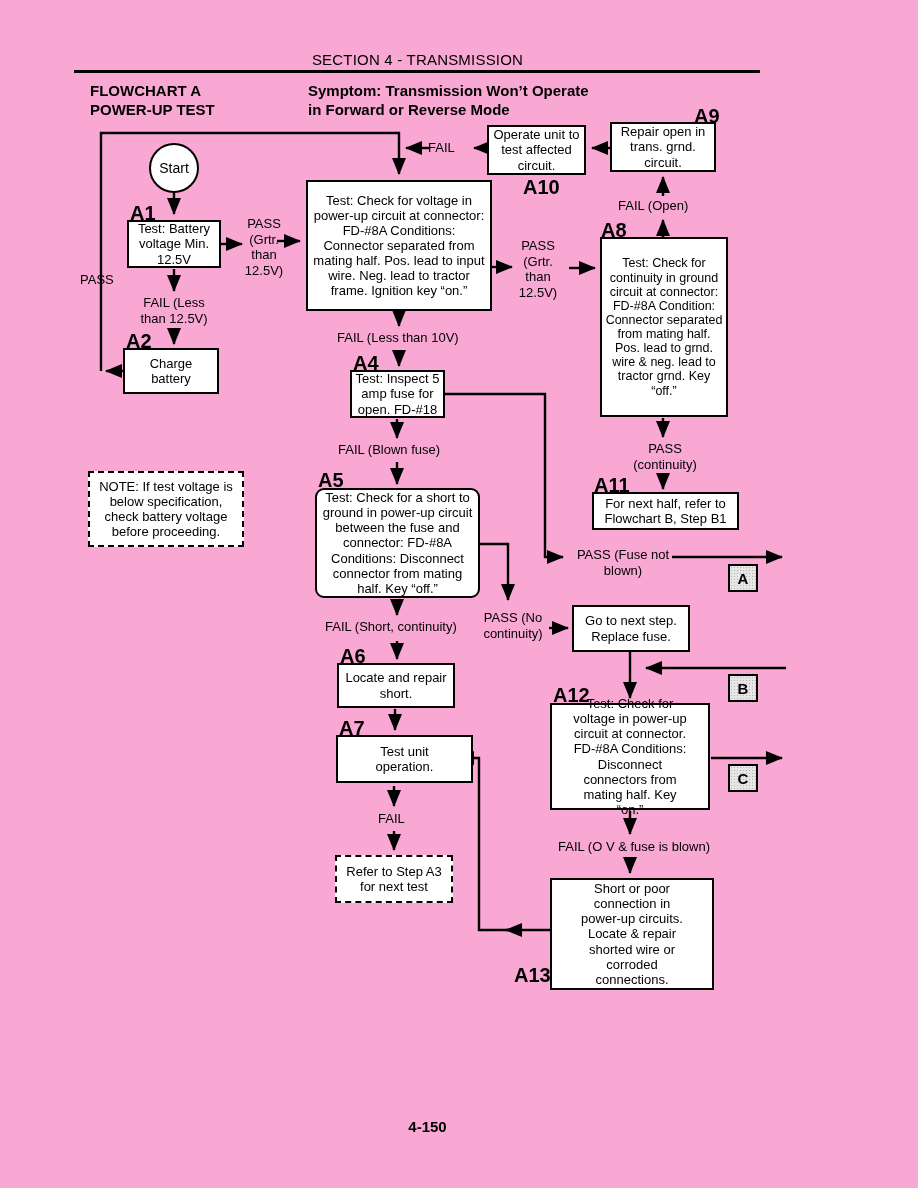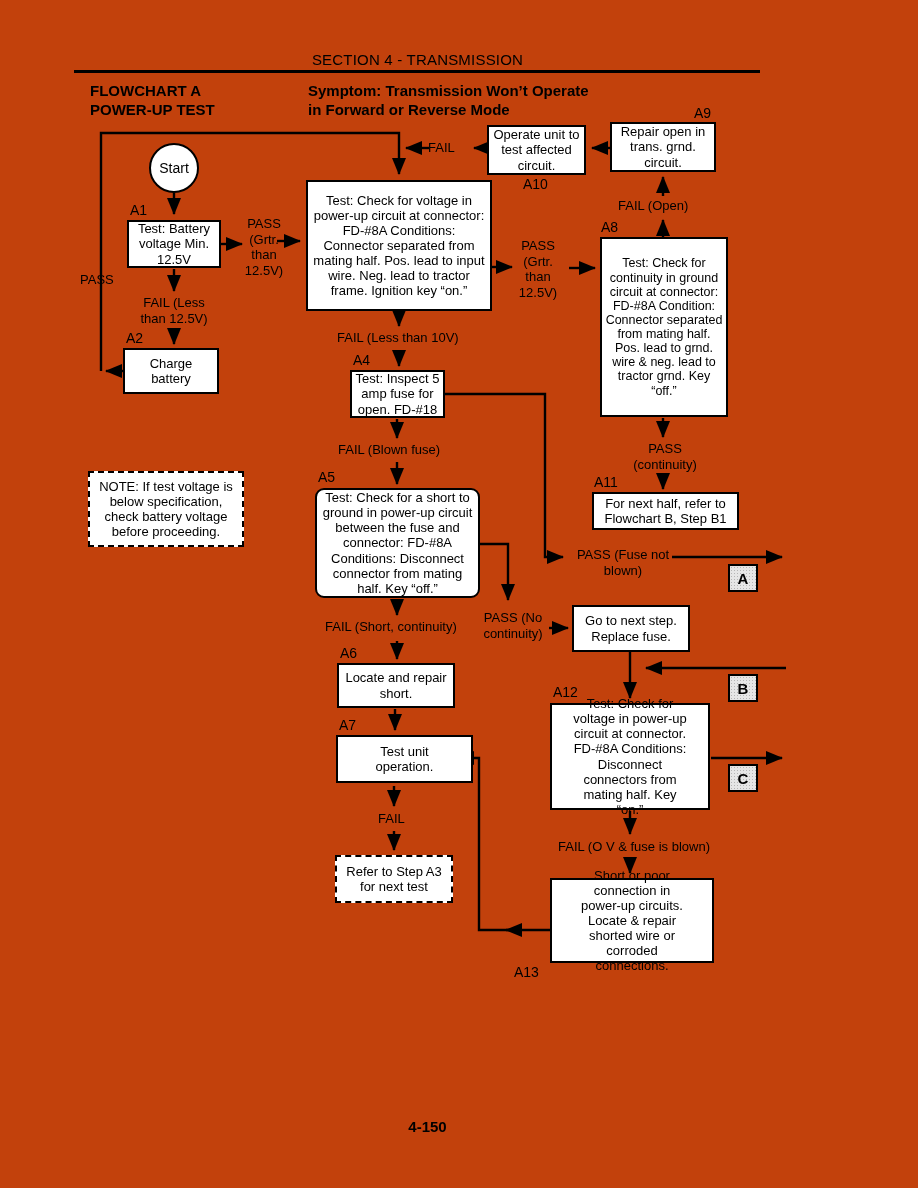--- a/index.html
+++ b/index.html
@@ -1,26 +1,26 @@
 <!DOCTYPE html>
 <html><head>
 <meta charset="utf-8">
 <style>
   html,body{margin:0;padding:0;background:#ffffff;}
-  .page{position:relative;width:918px;height:1188px;background:#c2410c;
+  .page{position:relative;width:918px;height:1188px;background:#f9a8d4;
         font-family:"Liberation Sans", sans-serif;color:#000;overflow:hidden;}
   .abs{position:absolute;}
   .hdr{font-size:15px;letter-spacing:.2px;text-align:center;}
   .rule{position:absolute;background:#000;}
   .title{font-size:15px;font-weight:bold;line-height:1.28;}
   .box{position:absolute;border:2.3px solid #000;background:#fff;
        display:flex;align-items:center;justify-content:center;
        text-align:center;font-size:13px;line-height:1.16;box-sizing:border-box;}
   .dashed{border:2.4px dashed #000;}
-  .steplbl{position:absolute;font-size:14px;font-weight:normal;}
+  .steplbl{position:absolute;font-size:20px;font-weight:bold;}
   .lbl{position:absolute;font-size:13px;line-height:1.2;text-align:center;}
   .nowrap{white-space:nowrap;}
   .circle{position:absolute;border:2.3px solid #000;border-radius:50%;background:#fff;
           display:flex;align-items:center;justify-content:center;font-size:14px;box-sizing:border-box;}
   .tab{position:absolute;width:30px;height:28px;border:2.2px solid #000;box-sizing:border-box;
        background-color:#e6e6e6;
        background-image:radial-gradient(#b5b5b5 0.8px, transparent 0.9px);
        background-size:3px 3px;
        display:flex;align-items:center;justify-content:center;font-size:15px;font-weight:bold;}
   svg.lines{position:absolute;left:0;top:0;}
@@ -111,21 +111,21 @@
   <div class="box" style="left:306px;top:180px;width:186px;height:131px;padding:2px 3px;">Test:  Check for voltage in power-up circuit at connector: FD-#8A Conditions:  Connector separated from mating half. Pos. lead to input wire. Neg. lead to tractor frame.  Ignition key “on.”</div>
   <div class="box" style="left:350px;top:370px;width:95px;height:48px;padding:1px 3px;">Test:  Inspect 5 amp fuse for open. FD-#18</div>
   <div class="box" style="left:315px;top:488px;width:165px;height:110px;padding:2px 3px;border-radius:9px;">Test:  Check for a short to ground in power-up circuit between the fuse and connector: FD-#8A Conditions:  Disconnect connector from mating half.  Key “off.”</div>
   <div class="box" style="left:337px;top:663px;width:118px;height:45px;padding:1px 5px;">Locate and repair short.</div>
   <div class="box" style="left:336px;top:735px;width:137px;height:48px;padding:1px 18px;">Test unit operation.</div>
   <div class="box" style="left:600px;top:237px;width:128px;height:180px;padding:2px 3px;font-size:12.5px;line-height:1.13;">Test:  Check for continuity in ground circuit at connector: FD-#8A Condition: Connector separated from mating half.  Pos. lead to grnd. wire &amp; neg. lead to tractor grnd. Key “off.”</div>
   <div class="box" style="left:610px;top:122px;width:106px;height:50px;padding:1px 4px;">Repair open in trans. grnd. circuit.</div>
   <div class="box" style="left:487px;top:125px;width:99px;height:50px;padding:1px 2px;">Operate unit to test affected circuit.</div>
   <div class="box" style="left:592px;top:492px;width:147px;height:38px;padding:1px 3px;">For next half, refer to Flowchart B, Step B1</div>
   <div class="box" style="left:550px;top:703px;width:160px;height:107px;padding:2px 17px;">Test:  Check for voltage in power-up circuit at connector. FD-#8A Conditions: Disconnect connectors from mating half.  Key “on.”</div>
-  <div class="box" style="left:550px;top:878px;width:164px;height:85px;padding:2px 22px;">Short or poor connection in power-up circuits. Locate &amp; repair shorted wire or corroded connections.</div>
+  <div class="box" style="left:550px;top:878px;width:164px;height:112px;padding:2px 22px;">Short or poor connection in power-up circuits. Locate &amp; repair shorted wire or corroded connections.</div>
   <div class="box" style="left:572px;top:605px;width:118px;height:47px;padding:1px 3px;">Go to next step. Replace fuse.</div>
 
   <div class="box dashed" style="left:88px;top:471px;width:156px;height:76px;padding:2px 6px;">NOTE:  If test voltage is below specification, check battery voltage before proceeding.</div>
   <div class="box dashed" style="left:335px;top:855px;width:118px;height:48px;padding:1px 4px;">Refer to Step A3 for next test</div>
 
   <div class="lbl nowrap" style="left:80px;top:272px;">PASS</div>
   <div class="lbl" style="left:138px;top:295px;width:72px;">FAIL (Less than 12.5V)</div>
   <div class="lbl" style="left:238px;top:216px;width:52px;">PASS (Grtr. than 12.5V)</div>
   <div class="lbl" style="left:512px;top:238px;width:52px;">PASS (Grtr. than 12.5V)</div>
   <div class="lbl nowrap" style="left:337px;top:330px;">FAIL (Less than 10V)</div>

